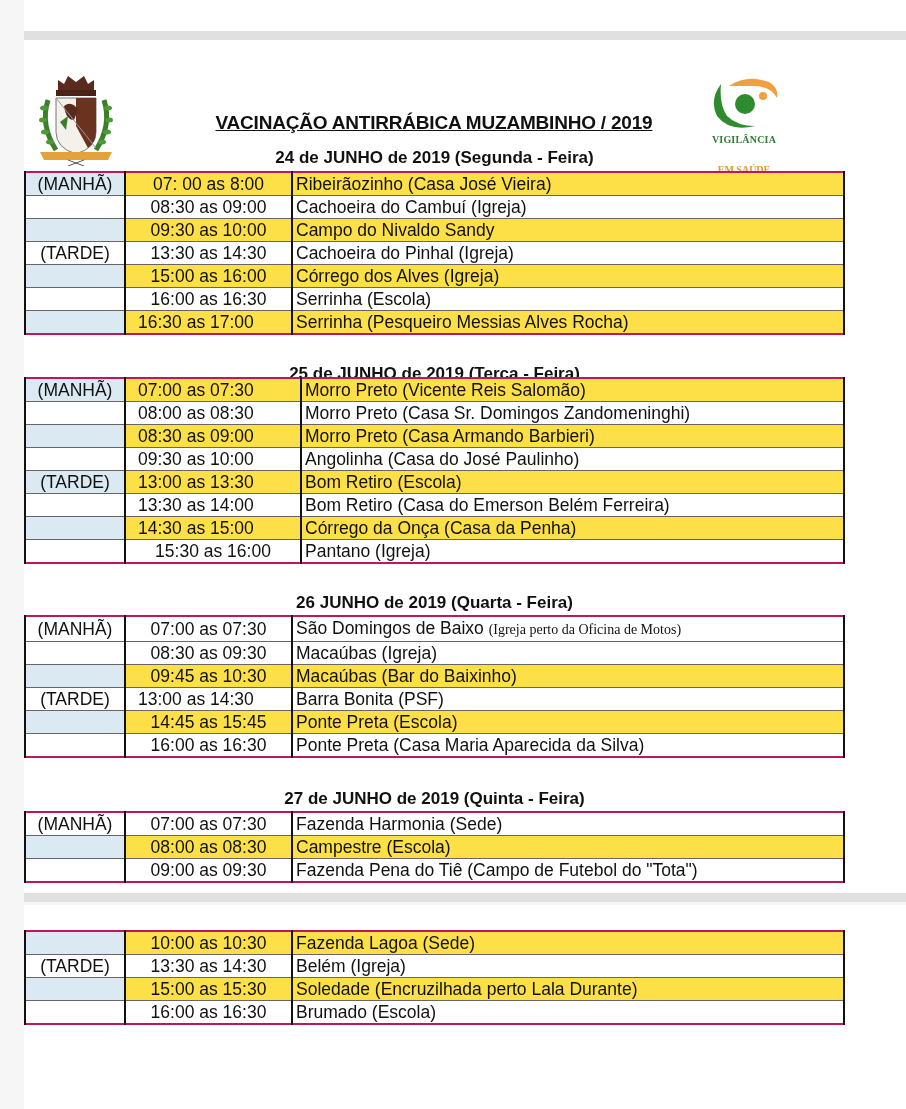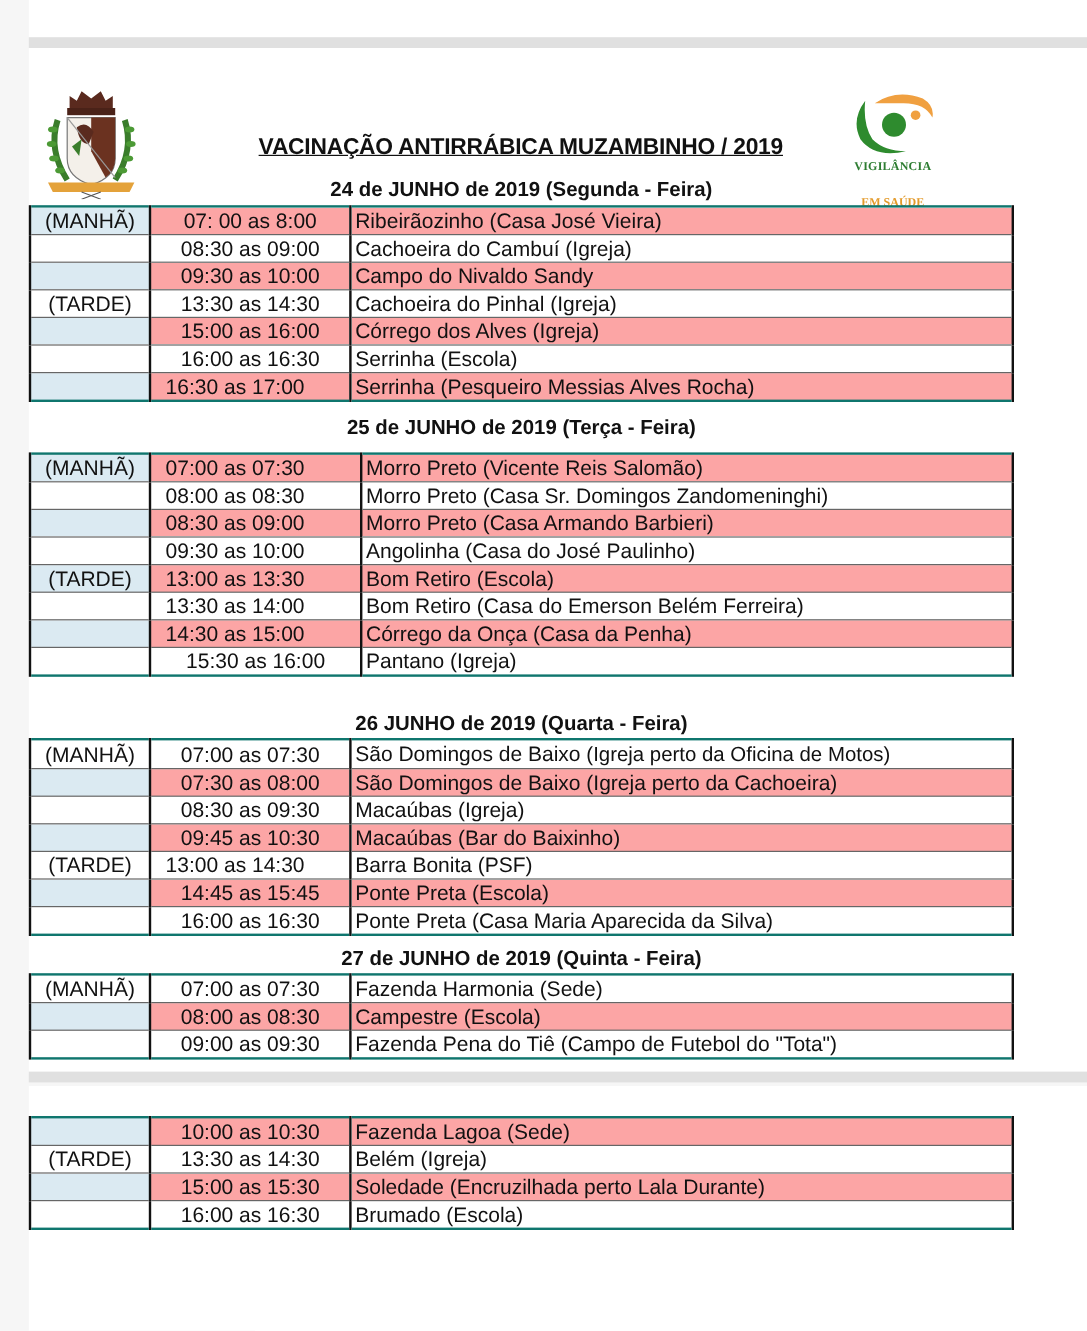--- a/index.html
+++ b/index.html
@@ -29,36 +29,36 @@
     position: absolute; left: 178px; top: 112px; width: 512px; text-align: center;
     font-size: 19px; font-weight: bold; text-decoration: underline; letter-spacing: -0.2px;
   }
   .day-title {
     position: absolute; left: 24px; width: 821px; text-align: center;
     font-size: 17px; font-weight: bold; line-height: 20px;
   }
   table.sched {
     position: absolute; left: 24px; width: 821px;
     border-collapse: collapse; table-layout: fixed;
-    border: 2px solid #0f766e;
+    border: 2px solid #be185d;
     font-size: 17.5px;
   }
   table.sched td {
     height: 22px; padding: 0 3px; line-height: 22px;
     border-left: 2px solid #111; border-right: 2px solid #111;
     border-top: 1px solid #666; border-bottom: 1px solid #666;
     white-space: nowrap; overflow: hidden;
   }
-  table.sched tr.shade td { background: #fca5a5; }
+  table.sched tr.shade td { background: #fde047; }
   table.sched tr.shade td.period { background: #dbeaf2; }
   td.period { width: 92px; text-align: center; }
   td.time { width: 159px; text-align: center; }
   td.time.left { text-align: left; padding-left: 12px; }
   td.place { text-align: left; }
-  .small { font-size: 17px; }
+  .small { font-size: 14px; font-family: Liberation Serif, serif; }
   .s1 { top: 171px; }
   .s2 { top: 377px; }
   .s3 { top: 615px; }
   .s4 { top: 811px; }
   .s5 { top: 930px; border-radius: 15px; }
 </style>
 </head>
 <body>
 
 <div class="page page1"></div>
@@ -144,21 +144,21 @@
     <td class="place">Serrinha (Escola)</td>
   </tr>
   <tr class="shade">
     <td class="period"></td>
     <td class="time left">16:30 as 17:00</td>
     <td class="place">Serrinha (Pesqueiro Messias Alves Rocha)</td>
   </tr>
 </tbody>
   </table>
 
-<div class="day-title" style="top:347px;">25 de JUNHO de 2019 (Terça - Feira)</div>
+<div class="day-title" style="top:364px;">25 de JUNHO de 2019 (Terça - Feira)</div>
 <table class="sched s2">
   <tbody>
       <tr class="shade">
     <td class="period">(MANHÃ)</td>
     <td class="time left">07:00 as 07:30</td>
     <td class="place">Morro Preto (Vicente Reis Salomão)</td>
   </tr>
   <tr>
     <td class="period"></td>
     <td class="time left">08:00 as 08:30</td>
@@ -198,25 +198,20 @@
   </table>
 
 <div class="day-title" style="top:593px;">26 JUNHO de 2019 (Quarta - Feira)</div>
 <table class="sched s3">
   <tbody>
       <tr>
     <td class="period">(MANHÃ)</td>
     <td class="time">07:00 as 07:30</td>
     <td class="place"><span>São Domingos de Baixo</span> <span class="small">(Igreja perto da Oficina de Motos)</span></td>
   </tr>
-  <tr class="shade">
-    <td class="period"></td>
-    <td class="time">07:30 as 08:00</td>
-    <td class="place">São Domingos de Baixo (Igreja perto da Cachoeira)</td>
-  </tr>
   <tr>
     <td class="period"></td>
     <td class="time">08:30 as 09:30</td>
     <td class="place">Macaúbas (Igreja)</td>
   </tr>
   <tr class="shade">
     <td class="period"></td>
     <td class="time">09:45 as 10:30</td>
     <td class="place">Macaúbas (Bar do Baixinho)</td>
   </tr>

